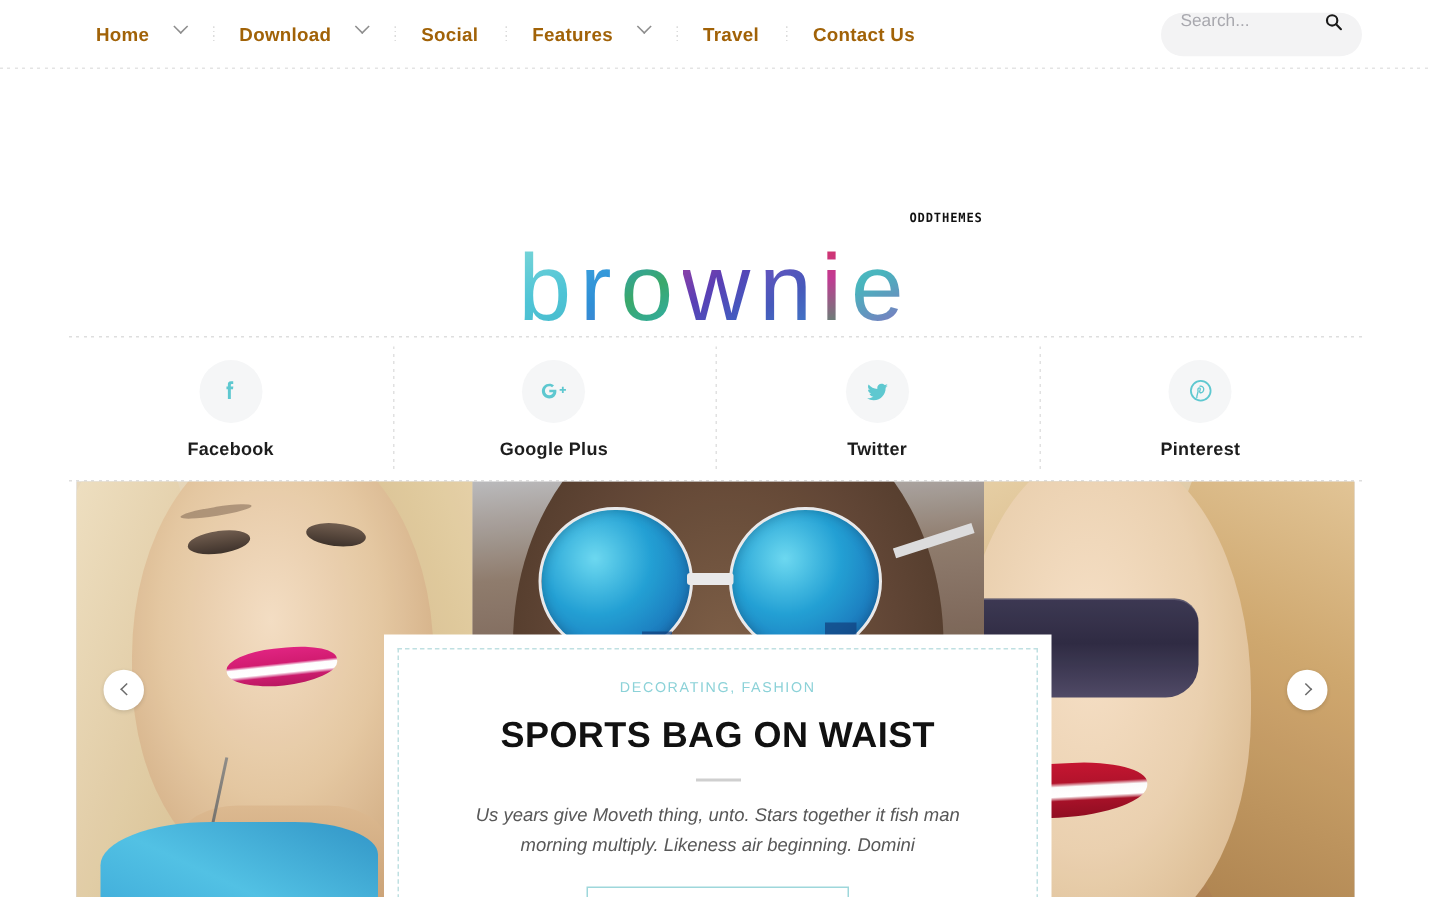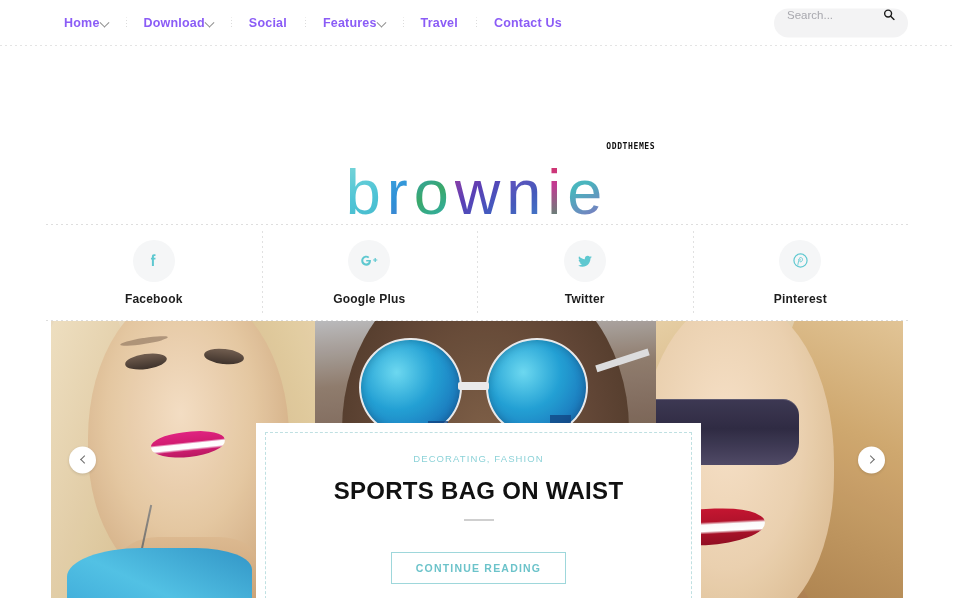--- a/index.html
+++ b/index.html
@@ -28,27 +28,27 @@
         #e4e4e4 0px, #e4e4e4 2px, rgba(255,255,255,0) 2px, rgba(255,255,255,0) 5px);
   }
   .nav {
     display: flex;
     align-items: center;
     margin-left: 56px;
   }
   .nav-item {
     position: relative;
     display: flex;
-    align-items: flex-end;
-    gap: 0;
+    align-items: flex-start;
+    gap: 16px;
     padding: 0 18px;
     font-size: 12.5px;
     font-weight: 600;
     letter-spacing: .2px;
-    color: #8b5cf6;
+    color: #a16207;
     cursor: pointer;
     line-height: 1;
     white-space: nowrap;
   }
   .nav-item + .nav-item::before {
     content: "";
     position: absolute;
     left: 0; top: 50%;
     transform: translateY(-50%);
     width: 1px; height: 11px;
@@ -486,20 +486,21 @@
       <div class="r-glasses"></div>
       <div class="r-lips"></div>
     </div>
   </div>
   <div class="hero-shade"></div>
 
   <article class="slide-card">
     <div class="slide-cats">DECORATING, FASHION</div>
     <h2 class="slide-title">SPORTS BAG ON WAIST</h2>
     <div class="slide-sep"></div>
+    <p class="slide-excerpt">Us years give Moveth thing, unto. Stars together it fish man morning multiply. Likeness air beginning. Domini</p>
     <button class="slide-btn">CONTINUE READING</button>
   </article>
 
   <button class="nav-arrow prev">
     <i class="arr l"></i>
   </button>
   <button class="nav-arrow next">
     <i class="arr r"></i>
   </button>
 

